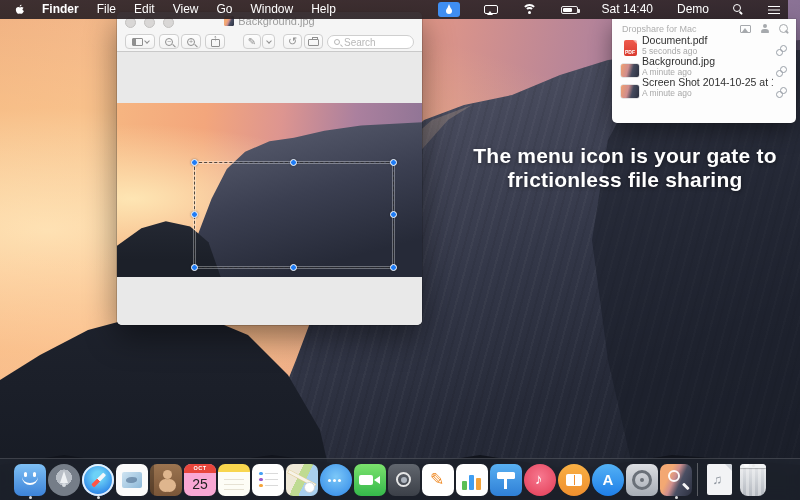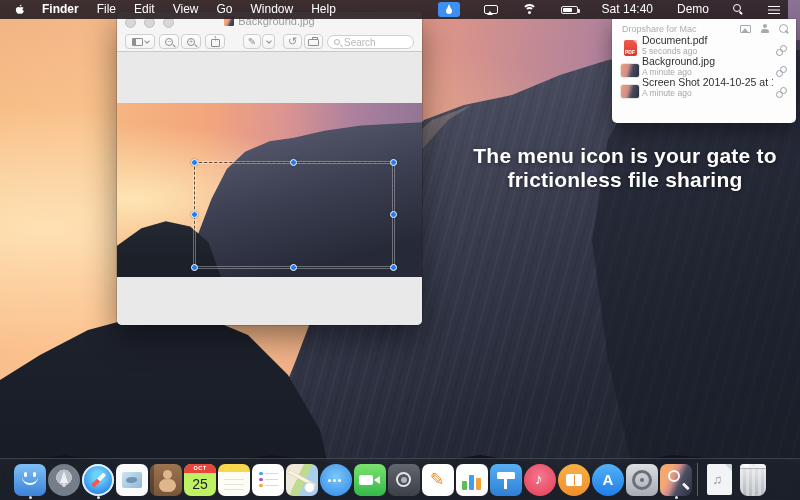--- a/index.html
+++ b/index.html
@@ -160,21 +160,21 @@
   .dk-launchpad::before { content:''; position:absolute; left:12px; top:7px; border-left:4px solid transparent; border-right:4px solid transparent; border-bottom:12px solid #eef1f4; }
   .dk-launchpad::after { content:''; position:absolute; left:14px; bottom:9px; width:4px; height:4px; background:#d8dde2; border-radius:50%; }
   .dk-safari { background:radial-gradient(circle at 50% 38%,#6dd2f7 0 18%,#2f87e8 70%,#1f6fd0 100%); border-radius:50%; box-shadow:inset 0 0 0 2px rgba(255,255,255,.85); }
   .dk-safari::before { content:''; position:absolute; width:17px; height:3.5px; background:linear-gradient(90deg,#ff5547 50%,#f5f7fa 50%); transform:rotate(-45deg); border-radius:1px; top:14px; left:7.5px; }
   .dk-mail { background:#fbfbfb; }
   .dk-mail::before { content:''; position:absolute; left:6px; top:8px; width:20px; height:16px; background:linear-gradient(135deg,#cfe4f2,#8db8d8); border-radius:2px; }
   .dk-mail::after { content:''; position:absolute; left:10px; top:13px; width:11px; height:6px; background:rgba(60,90,125,.5); border-radius:50% 40% 50% 40%; }
   .dk-contacts { background:linear-gradient(180deg,#9b7450,#7a5638); }
   .dk-contacts::before { content:''; position:absolute; left:0; top:0; bottom:0; width:4px; background:rgba(0,0,0,.28); }
   .dk-contacts::after { content:''; position:absolute; left:13px; top:6px; width:9px; height:9px; background:#dfb68e; border-radius:50%; box-shadow:-2px 11px 0 2px #dfb68e, 2px 11px 0 2px #dfb68e; }
-  .dk-calendar { background:#bef264; }
+  .dk-calendar { background:#f9a8d4; }
   .cal-month { display:block; height:9px; line-height:9px; background:#e8463c; color:#fff; font-size:5.5px; font-weight:bold; text-align:center; letter-spacing:.5px; }
   .cal-day { display:block; height:23px; line-height:22px; color:#222; font-size:14px; font-weight:300; text-align:center; }
   .dk-notes { background:linear-gradient(180deg,#f8d64e 0 8px,#fdfdf6 8px); }
   .dk-notes::before { content:''; position:absolute; width:20px; height:1.5px; background:#e6e2d4; left:6px; top:15px; box-shadow:0 5px 0 #e6e2d4, 0 10px 0 #e6e2d4; }
   .dk-reminders { background:#fff; }
   .dk-reminders::before { content:''; position:absolute; width:3.5px; height:3.5px; border-radius:50%; background:#46a1f4; left:7px; top:8px; box-shadow:0 6px 0 #9b59c9, 0 12px 0 #f5a53c; }
   .dk-reminders::after { content:''; position:absolute; width:13px; height:1.5px; background:#dadada; left:13px; top:9px; box-shadow:0 6px 0 #dadada, 0 12px 0 #dadada; }
   .dk-maps { background:linear-gradient(115deg,#efe9d8 0 38%,#bfdb92 38% 58%,#a9cfee 58% 100%); }
   .dk-maps::before { content:''; position:absolute; width:30px; height:2.5px; background:#f7f3e8; transform:rotate(28deg); top:13px; left:1px; box-shadow:0 0 0 .5px #e0c98f; }
   .dk-maps::after { content:''; position:absolute; width:9px; height:9px; background:#fff; border:1.5px solid #cbd0d6; border-radius:50%; bottom:3px; right:3px; }

